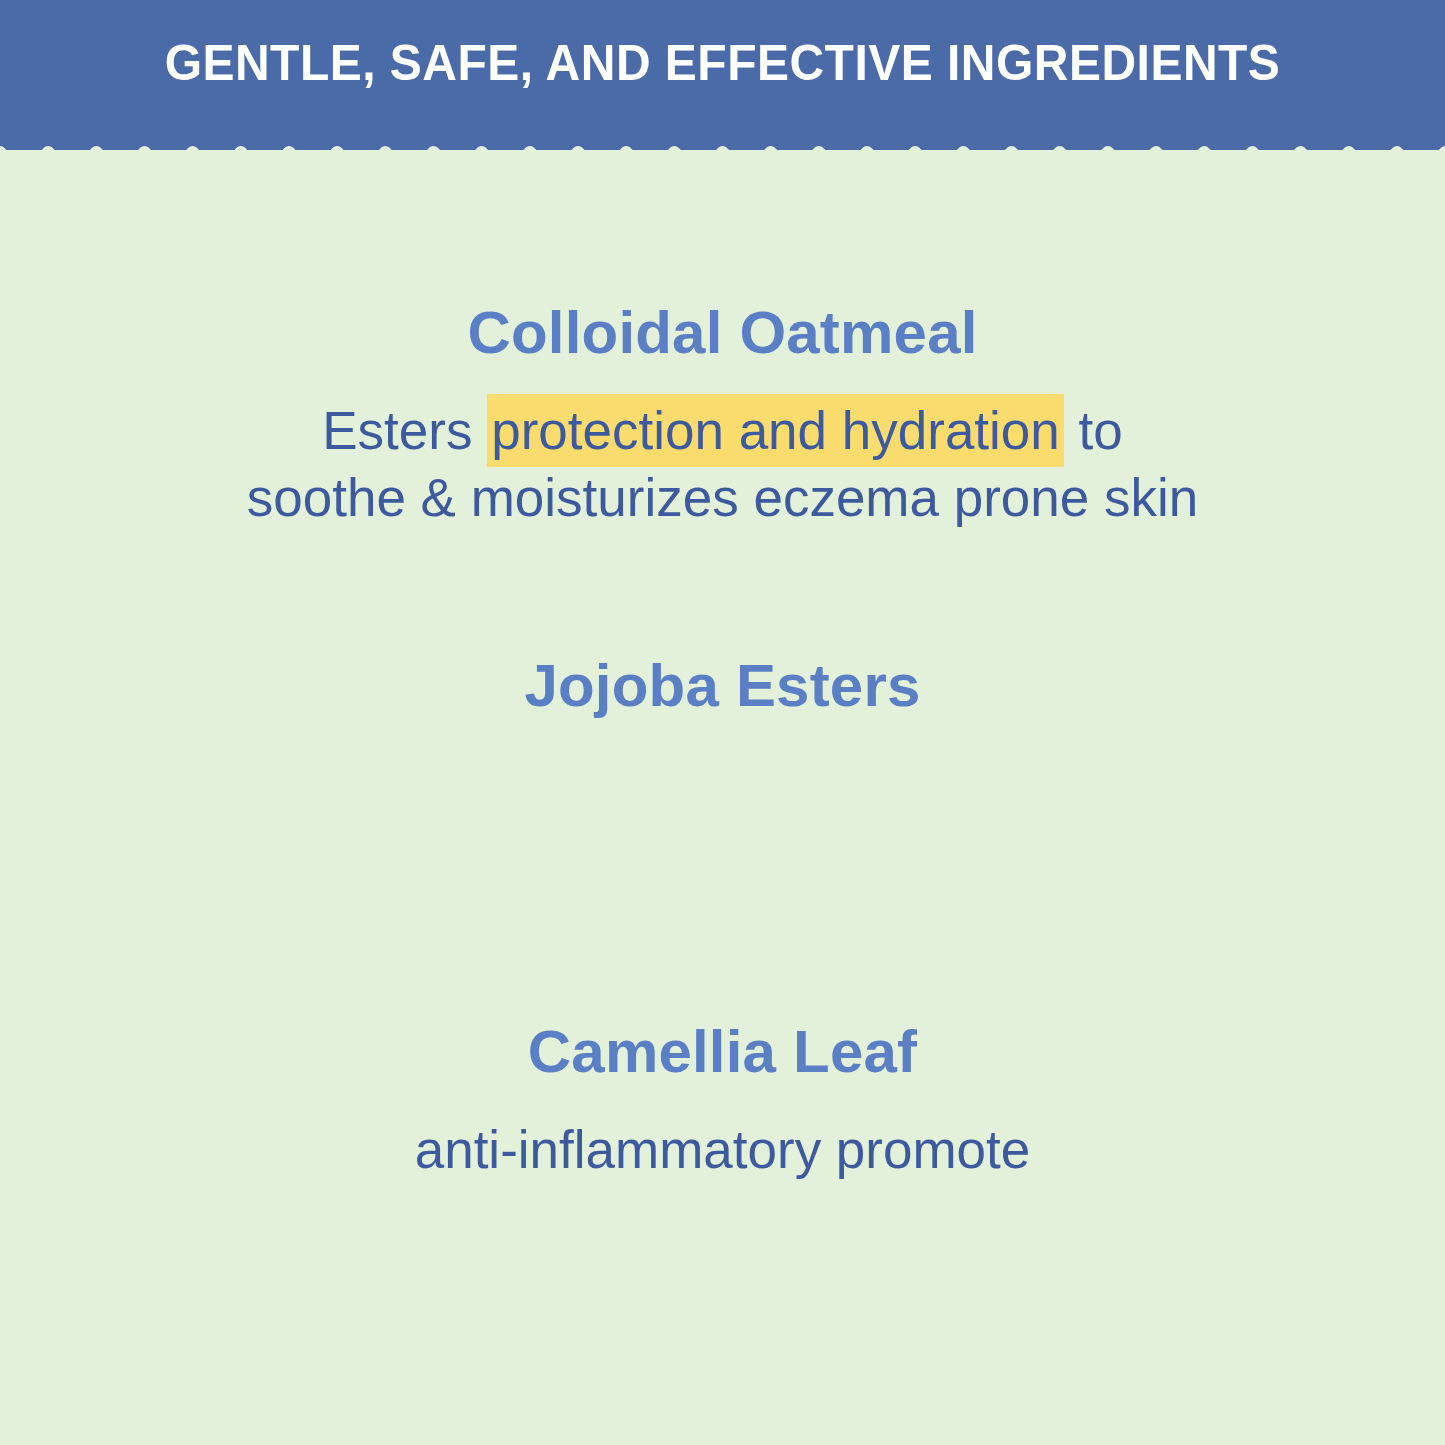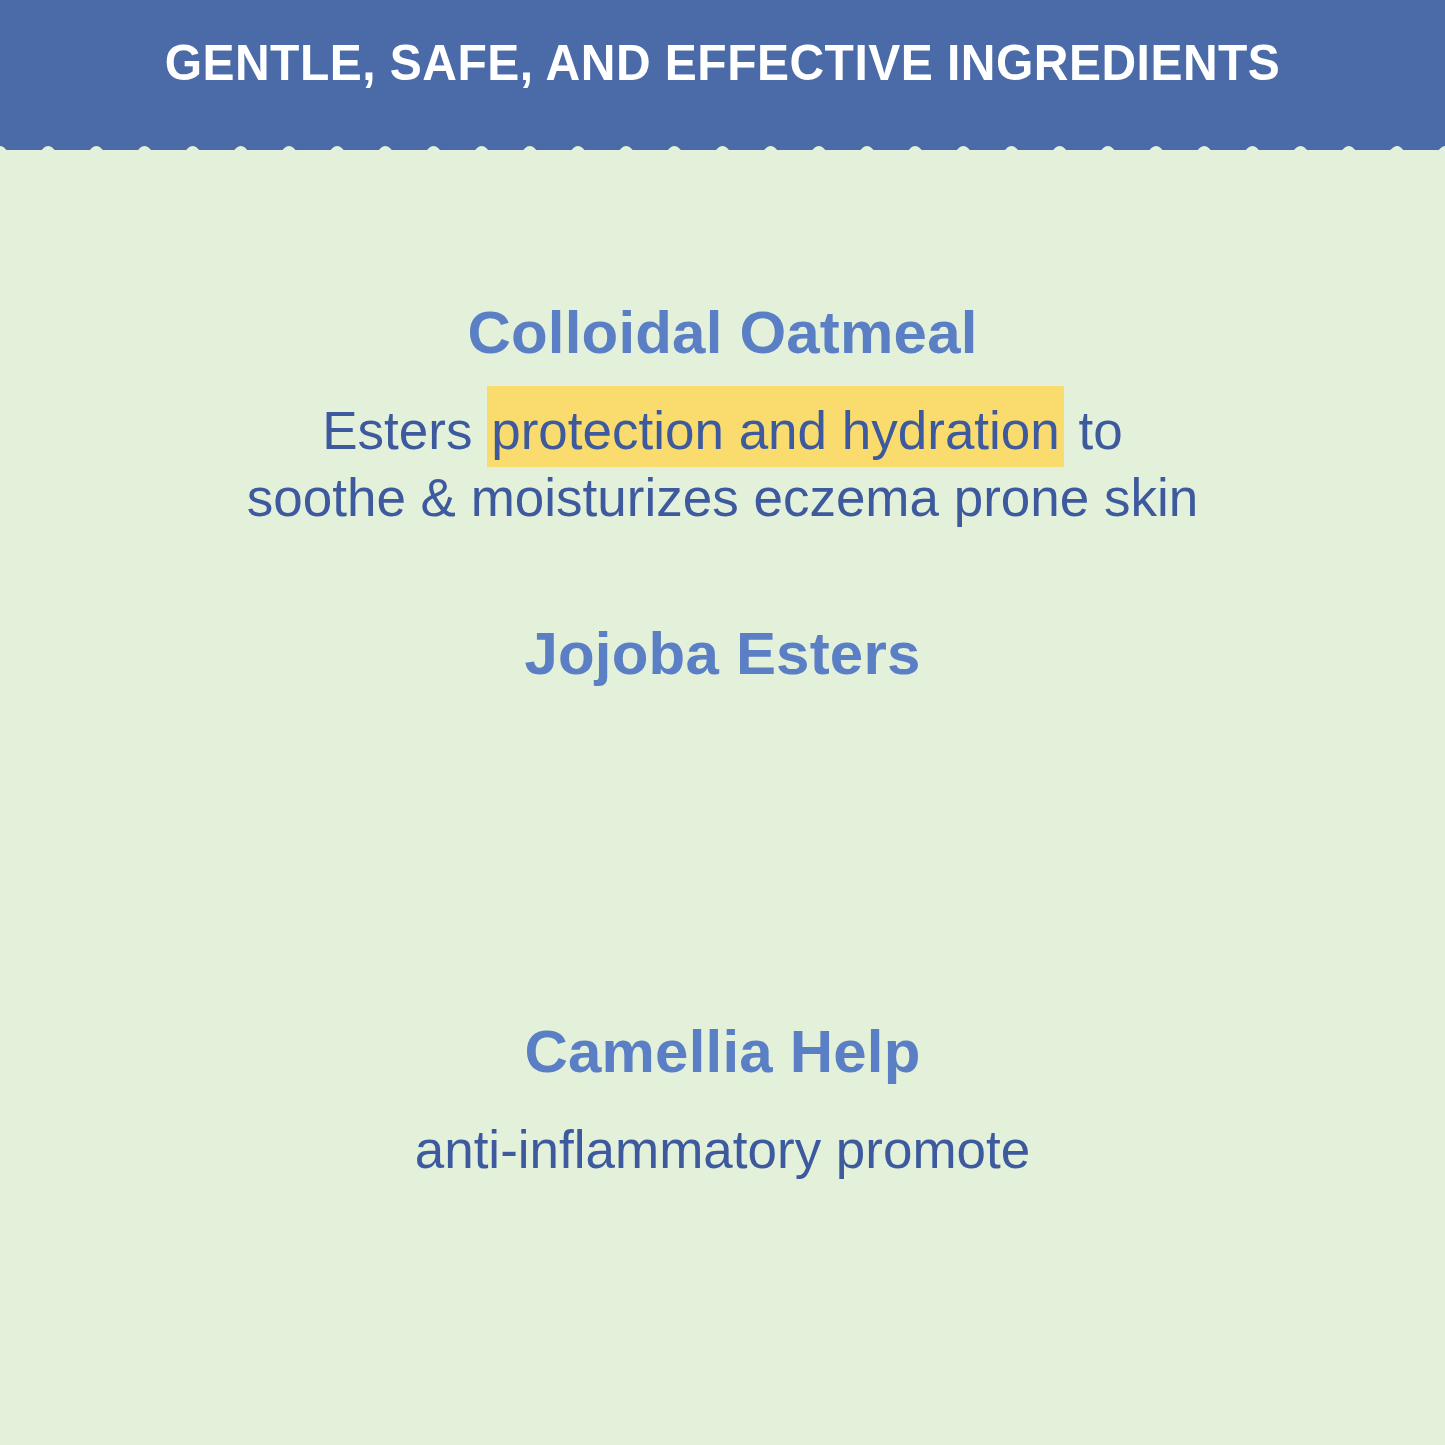--- a/index.html
+++ b/index.html
@@ -80,21 +80,21 @@
   }
 
   .section {
     position: absolute;
     left: 0;
     width: 1445px;
     text-align: center;
   }
 
   .section-oatmeal  { top: 123px; }
-  .section-jojoba   { top: 444px; }
+  .section-jojoba   { top: 476px; }
   .section-camellia { top: 842px; }
 
   .ingredient-name {
     font-family: "Liberation Sans Narrow", "Liberation Sans", sans-serif;
     font-size: 60px;
     font-weight: bold;
     color: #5b7fc4;
     line-height: 1.05;
     margin: 0 0 34px 0;
     letter-spacing: 0.2px;
@@ -111,21 +111,21 @@
     padding: 0 90px;
   }
 
   .desc-line {
     display: block;
     white-space: nowrap;
   }
 
   .hl {
     background: #fadc6e;
-    padding: 15px 4px 7px 4px;
+    padding: 7px 4px 7px 4px;
     box-decoration-break: clone;
     -webkit-box-decoration-break: clone;
   }
 </style>
 </head>
 <body>
 
 <div class="infographic">
 
   <div class="header-band"></div>
@@ -144,21 +144,21 @@
           <span class="desc-line"><span>Esters </span><span class="hl">protection and hydration</span><span> to</span></span>
           <span class="desc-line"><span>soothe &amp; moisturizes eczema prone skin</span></span>
         </div>
     </div>
 
     <div class="section section-jojoba">
       <div class="ingredient-name">Jojoba Esters</div>
     </div>
 
     <div class="section section-camellia">
-      <div class="ingredient-name">Camellia Help</div>
+      <div class="ingredient-name">Camellia Leaf</div>
       <div class="ingredient-desc">
           <span class="desc-line"><span>anti-inflammatory promote</span></span>
         </div>
     </div>
 
   </div>
 
 </div>
 
 </body></html>

